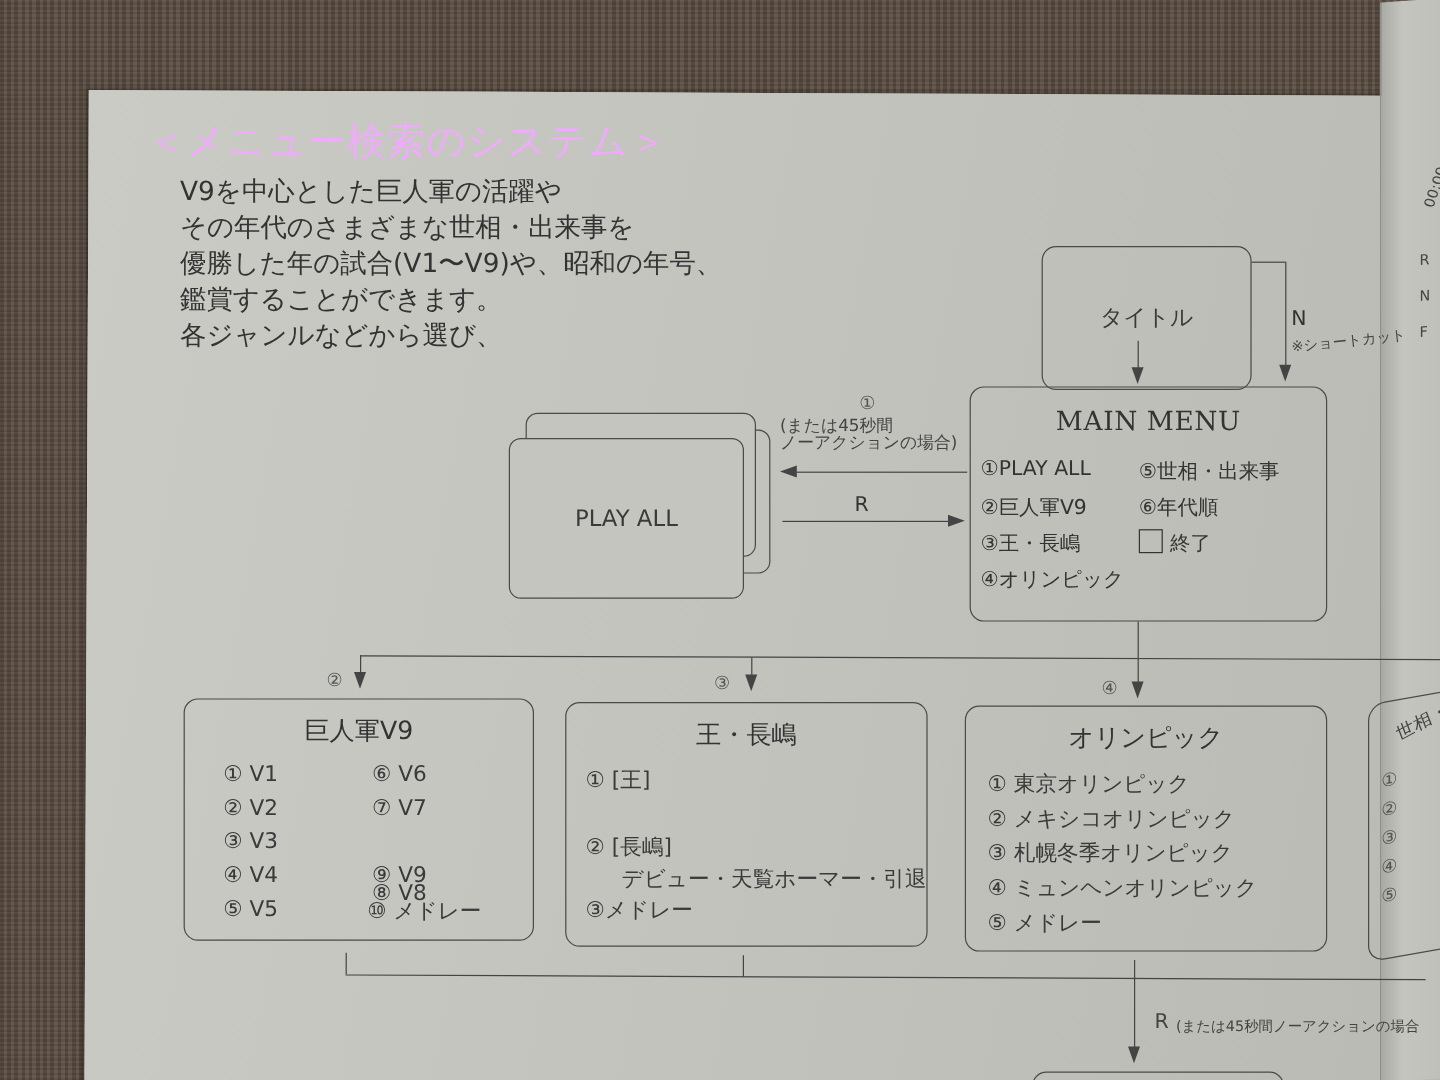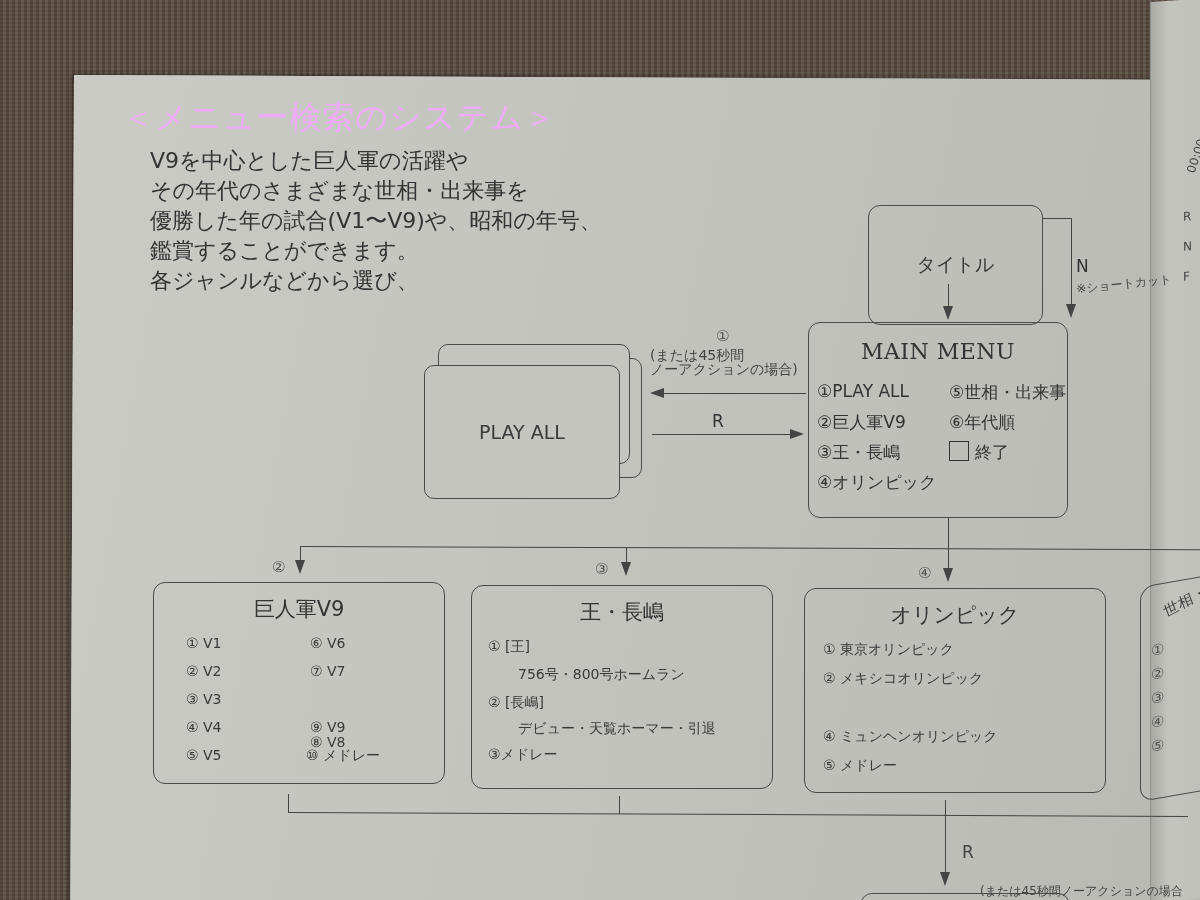--- a/index.html
+++ b/index.html
@@ -53,21 +53,21 @@
   .arrow-right {
     position:absolute; width:0; height:0;
     border-top:5px solid transparent; border-bottom:5px solid transparent;
     border-left:14px solid #444;
   }
   .circ { font-size:15px; color:#555; }
   .mm-title { font-family:"DejaVu Serif", serif; font-size:22px; color:#333; letter-spacing:0.5px; }
   .mm-item { font-size:17px; color:#333; white-space:nowrap; position:absolute; }
   .sq { display:inline-block; width:18px; height:18px; border:1.5px solid #333; vertical-align:-3px; margin-right:6px; }
   .sub-title { font-size:21px; color:#333; text-align:center; position:absolute; left:0; right:0; }
-  .sub-item { font-size:14px; color:#3a3a3a; white-space:nowrap; position:absolute; }
+  .sub-item { font-size:18px; color:#3a3a3a; white-space:nowrap; position:absolute; }
   .small { font-size:12px; color:#444; white-space:nowrap; }
   .paren-note { font-size:14px; line-height:14px; color:#444; white-space:nowrap; }
 </style>
 </head>
 <body>
 
 <div class="paper"></div>
 <div class="page-edge">
   <div class="abs small" style="left:28px;top:150px;transform:rotate(-70deg);">00:00</div>
   <div class="abs small" style="left:32px;top:210px;">R</div>
@@ -105,21 +105,21 @@
 
 <div class="abs circ" style="left:716px;top:327px;">①</div>
 <div class="abs paren-note" style="left:650px;top:348px;">(または45秒間</div>
 <div class="abs paren-note" style="left:650px;top:362px;">ノーアクションの場合)</div>
 <div class="hline" style="left:660px;top:393px;width:146px;"></div>
 <div class="arrow-left" style="left:650px;top:388px;"></div>
 <div class="abs" style="left:712px;top:411px;font-size:17px;color:#333;">R</div>
 <div class="hline" style="left:652px;top:434px;width:140px;"></div>
 <div class="arrow-right" style="left:790px;top:429px;"></div>
 
-<div class="box" style="left:808px;top:322px;width:260px;height:196px;">
+<div class="box" style="left:808px;top:322px;width:298px;height:196px;">
   <div class="abs mm-title" style="left:0;right:0;top:16px;text-align:center;">MAIN MENU</div>
   <div class="mm-item" style="left:8px;top:58px;"><span>①</span><span>PLAY ALL</span></div>
   <div class="mm-item" style="left:8px;top:88px;"><span>②</span><span>巨人軍V9</span></div>
   <div class="mm-item" style="left:8px;top:118px;"><span>③</span><span>王・長嶋</span></div>
   <div class="mm-item" style="left:8px;top:148px;"><span>④</span><span>オリンピック</span></div>
   <div class="mm-item" style="left:140px;top:58px;"><span>⑤</span><span>世相・出来事</span></div>
   <div class="mm-item" style="left:140px;top:88px;"><span>⑥</span><span>年代順</span></div>
   <div class="mm-item" style="left:140px;top:118px;"><span class="sq"></span><span>終了</span></div>
 </div>
 
@@ -144,43 +144,43 @@
   <div class="sub-item" style="left:156px;top:52px;"><span>⑥</span> <span>V6</span></div>
   <div class="sub-item" style="left:156px;top:80px;"><span>⑦</span> <span>V7</span></div>
   <div class="sub-item" style="left:156px;top:108px;margin-top:43px;"><span>⑧</span> <span>V8</span></div>
   <div class="sub-item" style="left:156px;top:136px;"><span>⑨</span> <span>V9</span></div>
   <div class="sub-item" style="left:152px;top:164px;"><span>⑩</span> <span>メドレー</span></div>
 </div>
 
 <div class="box" style="left:471px;top:585px;width:302px;height:204px;">
   <div class="sub-title" style="top:12px;">王・長嶋</div>
   <div class="sub-item" style="left:16px;top:52px;"><span>①</span> <span>[王]</span></div>
-  <div class="sub-item" style="left:46px;top:80px;">756号・800号ホームラン</div>
   <div class="sub-item" style="left:16px;top:108px;"><span>②</span> <span>[長嶋]</span></div>
   <div class="sub-item" style="left:46px;top:134px;">デビュー・天覧ホーマー・引退</div>
   <div class="sub-item" style="left:16px;top:160px;"><span>③</span><span>メドレー</span></div>
 </div>
 
 <div class="box" style="left:804px;top:588px;width:302px;height:205px;">
   <div class="sub-title" style="top:12px;">オリンピック</div>
   <div class="sub-item" style="left:18px;top:52px;"><span>①</span> <span>東京オリンピック</span></div>
   <div class="sub-item" style="left:18px;top:81px;"><span>②</span> <span>メキシコオリンピック</span></div>
+  <div class="sub-item" style="left:18px;top:110px;"><span>③</span> <span>札幌冬季オリンピック</span></div>
   <div class="sub-item" style="left:18px;top:139px;"><span>④</span> <span>ミュンヘンオリンピック</span></div>
   <div class="sub-item" style="left:18px;top:168px;"><span>⑤</span> <span>メドレー</span></div>
 </div>
 
 <div class="box" style="left:1140px;top:580px;width:80px;height:215px;border-radius:14px;transform:skewY(-10deg);">
   <div class="abs" style="left:22px;top:12px;font-size:15px;color:#444;transform:rotate(-20deg);">世相・</div>
   <div class="abs circ" style="left:10px;top:56px;">①</div>
   <div class="abs circ" style="left:10px;top:80px;">②</div>
   <div class="abs circ" style="left:10px;top:104px;">③</div>
   <div class="abs circ" style="left:10px;top:128px;">④</div>
   <div class="abs circ" style="left:10px;top:152px;">⑤</div>
 </div>
 
 <div class="vline" style="left:288px;top:794px;height:18px;"></div>
 <div class="vline" style="left:619px;top:796px;height:18px;"></div>
 <div class="hline" style="left:288px;top:812px;width:900px;transform:rotate(0.25deg);transform-origin:0 0;"></div>
 <div class="vline" style="left:945px;top:800px;height:76px;"></div>
 <div class="arrow-down" style="left:940px;top:872px;"></div>
 <div class="abs" style="left:962px;top:842px;font-size:17px;color:#444;">R</div>
-<div class="abs small" style="left:980px;top:847px;margin-top:36px;">(または45秒間ノーアクションの場合</div>
+<div class="abs small" style="left:980px;top:847px;">(または45秒間ノーアクションの場合</div>
 <div class="box" style="left:860px;top:893px;width:210px;height:40px;"></div>
 
 </body></html>

